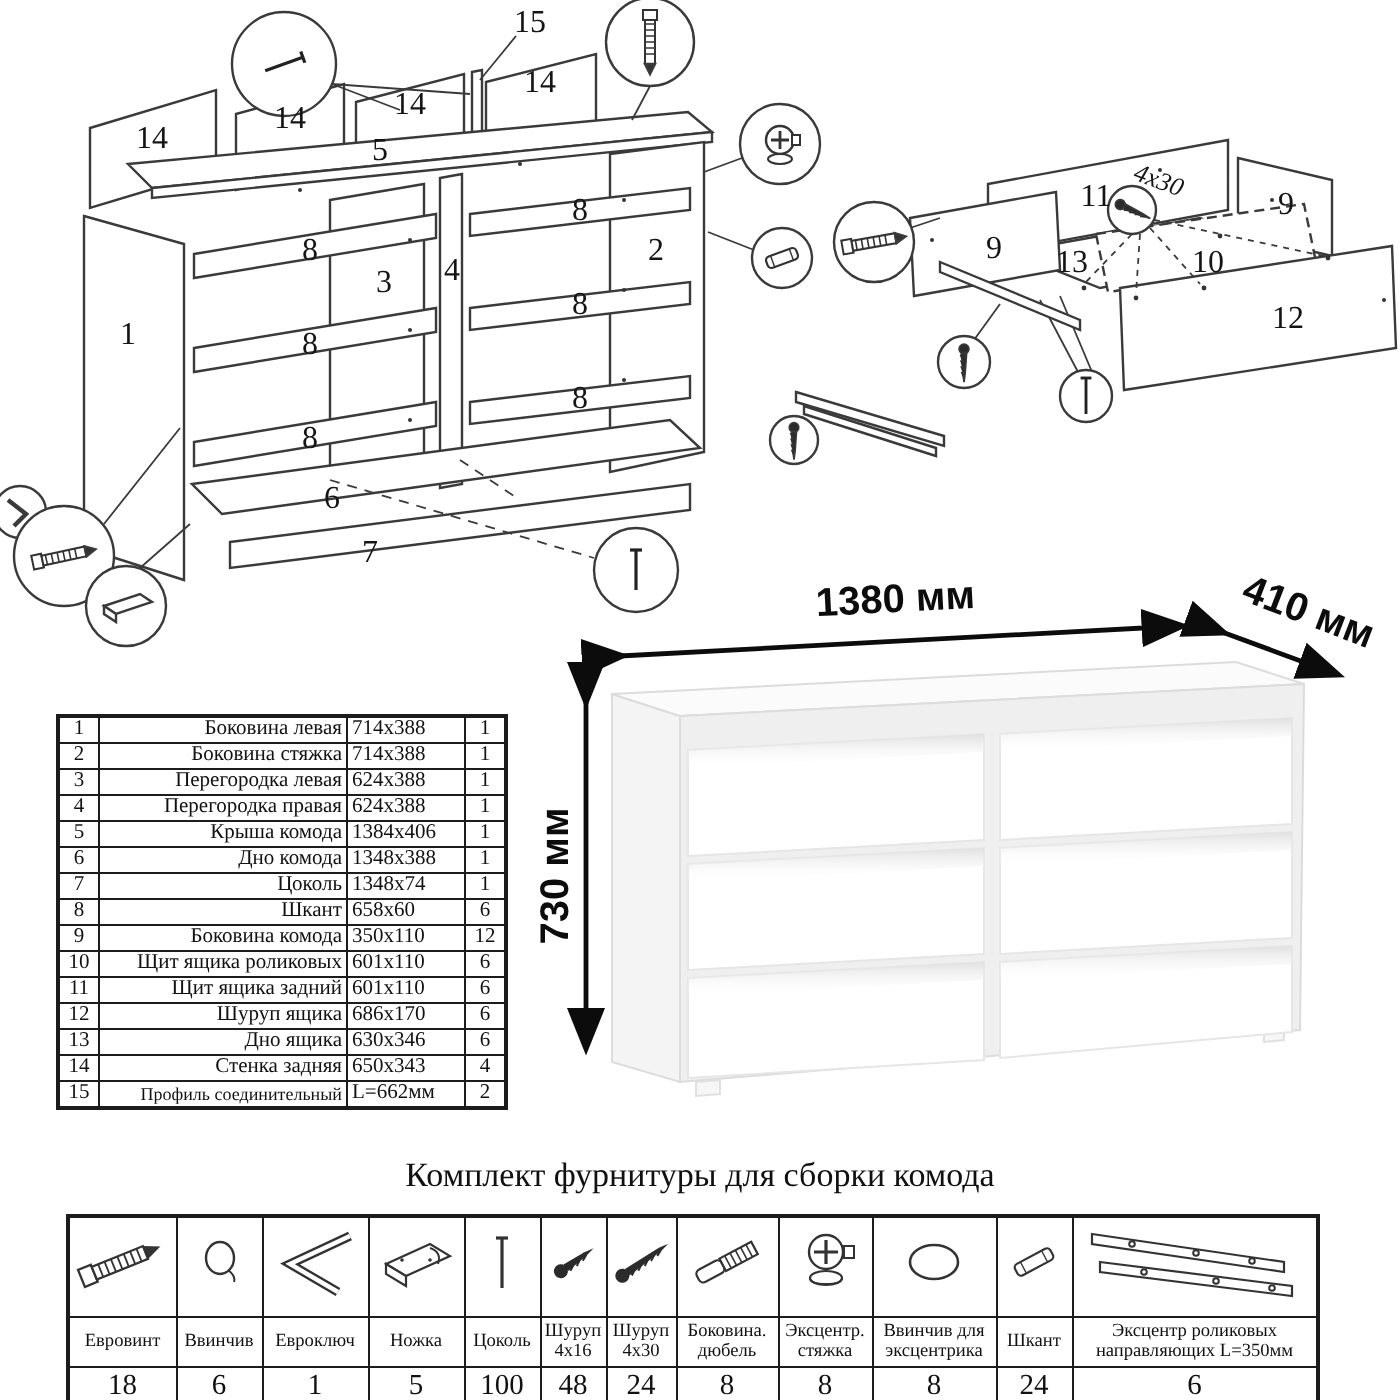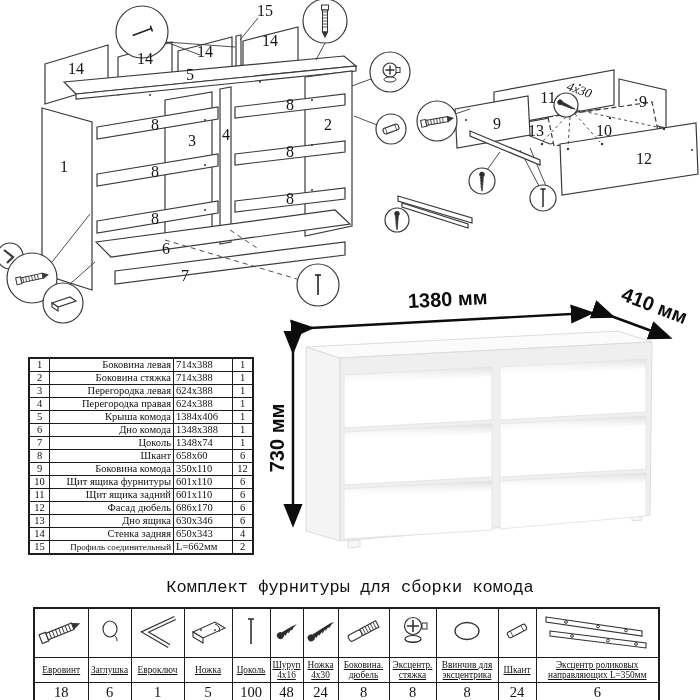--- a/index.html
+++ b/index.html
@@ -15,26 +15,26 @@
   table.parts{border:2px solid #1c1c1c;}
   table.parts td.n{width:15px;text-align:center;}
   table.parts td.nm{width:118px;text-align:right;padding-left:3px;}
   table.parts td.sz{width:54px;text-align:left;}
   table.parts td.q{width:15px;text-align:center;}
   table.parts tr.c td.nm{}
   table.parts tr.small td.nm{font-size:9px;}
 
   
   .hw-title{position:absolute;left:0;top:578px;width:700px;text-align:center;
-      font-size:17px;font-family:Liberation Mono, monospace;}
+      font-size:17px;}
   table.hw{position:absolute;left:33px;top:607px;border-collapse:collapse;table-layout:fixed;
       border:2px solid #1c1c1c;}
   table.hw td{border:1px solid #1c1c1c;text-align:center;vertical-align:middle;padding:0;}
   table.hw tr.ic td{height:46px;}
-  table.hw tr.nm td{height:24px;font-size:9.3px;line-height:1.08;padding:0 1px;text-decoration:underline;}
+  table.hw tr.nm td{height:24px;font-size:9.3px;line-height:1.08;padding:0 1px;}
   table.hw tr.qt td{height:18px;font-size:14.5px;}
   .dim-lbl{font-family:"Liberation Sans",sans-serif;font-weight:bold;font-size:20px;fill:#0c0c0c;}
 </style>
 </head>
 <body>
 
 <div class="page">
 
   <svg width="700" height="345" viewBox="0 0 700 345" style="position:absolute;left:0;top:0">
     <defs>
@@ -349,33 +349,33 @@
           <td class="q">6</td>
         </tr>
       <tr>
           <td class="n">9</td>
           <td class="nm">Боковина комода</td>
           <td class="sz">350x110</td>
           <td class="q">12</td>
         </tr>
       <tr>
           <td class="n">10</td>
-          <td class="nm">Щит ящика фурнитуры</td>
+          <td class="nm">Щит ящика роликовых</td>
           <td class="sz">601x110</td>
           <td class="q">6</td>
         </tr>
       <tr>
           <td class="n">11</td>
           <td class="nm">Щит ящика задний</td>
           <td class="sz">601x110</td>
           <td class="q">6</td>
         </tr>
       <tr class="c">
           <td class="n">12</td>
-          <td class="nm">Фасад дюбель</td>
+          <td class="nm">Шуруп ящика</td>
           <td class="sz">686x170</td>
           <td class="q">6</td>
         </tr>
       <tr class="c">
           <td class="n">13</td>
           <td class="nm">Дно ящика</td>
           <td class="sz">630x346</td>
           <td class="q">6</td>
         </tr>
       <tr class="c">
@@ -482,26 +482,26 @@
               <circle cx="60" cy="17.5" r="1.4" fill="none" stroke="#333"></circle>
               <circle cx="88" cy="21.5" r="1.4" fill="none" stroke="#333"></circle>
               <polygon points="12,22 108,34 108,39 12,27" fill="#fff" stroke="#333" stroke-width="1.1"></polygon>
               <circle cx="34" cy="27" r="1.4" fill="none" stroke="#333"></circle>
               <circle cx="70" cy="31.5" r="1.4" fill="none" stroke="#333"></circle>
               <circle cx="98" cy="35" r="1.4" fill="none" stroke="#333"></circle>
             </svg></td>
       </tr>
       <tr class="nm">
         <td>Евровинт</td>
-        <td>Заглушка</td>
+        <td>Ввинчив</td>
         <td>Евроключ</td>
         <td>Ножка</td>
         <td>Цоколь</td>
         <td>Шуруп 4x16</td>
-        <td>Ножка 4x30</td>
+        <td>Шуруп 4x30</td>
         <td>Боковина. дюбель</td>
         <td>Эксцентр. стяжка</td>
         <td>Ввинчив для эксцентрика</td>
         <td>Шкант</td>
         <td>Эксцентр роликовых направляющих L=350мм</td>
       </tr>
       <tr class="qt">
         <td>18</td>
         <td>6</td>
         <td>1</td>

